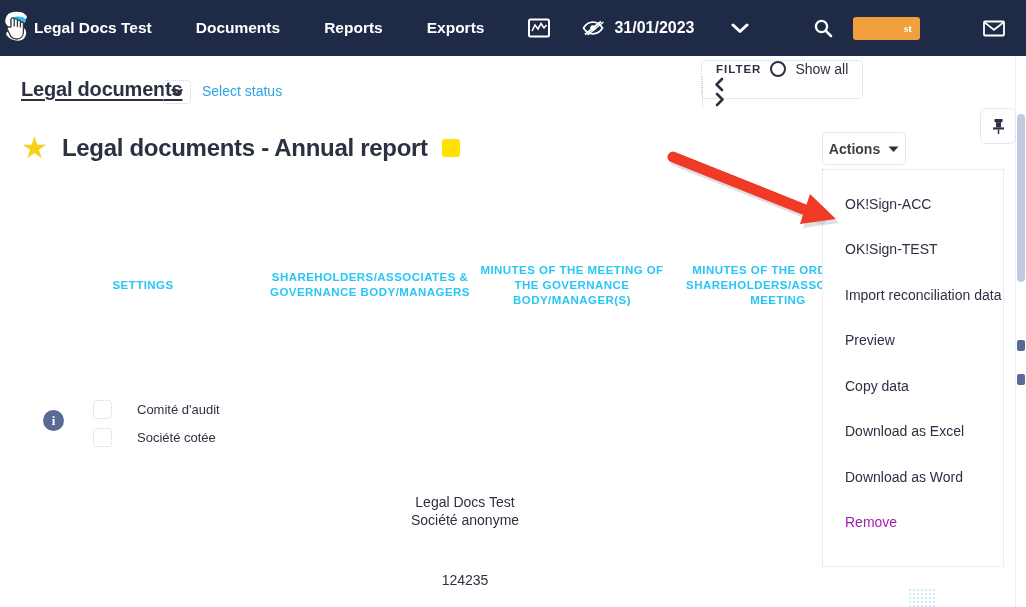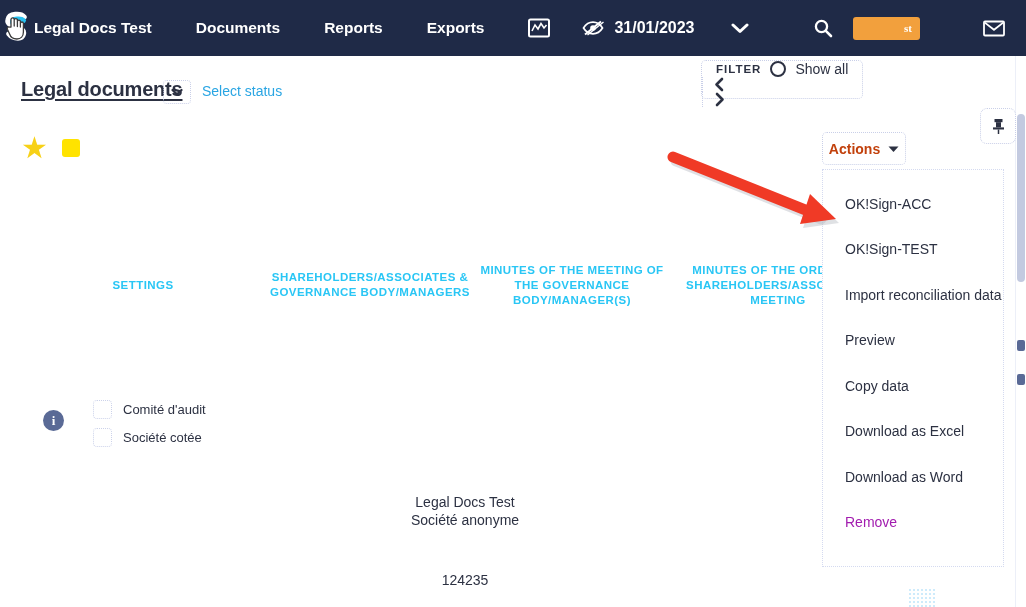--- a/index.html
+++ b/index.html
@@ -225,21 +225,21 @@
     font-size: 13px;
     font-weight: bold;
     font-family: "Liberation Serif", serif;
     display: flex; align-items: center; justify-content: center;
     cursor: pointer;
   }
   .chk-row {
     position: absolute;
     display: flex;
     align-items: center;
-    gap: 11px;
+    gap: 25px;
   }
   #chk-audit { left: 93px; top: 400px; }
   #chk-cotee { left: 93px; top: 428px; }
   .chk-box {
     width: 17px; height: 17px;
     border: 1px dotted #ccd2ea;
     border-radius: 4px;
     background: #fff;
     cursor: pointer;
   }
@@ -292,21 +292,21 @@
     display: flex;
     align-items: center;
     justify-content: center;
     gap: 8px;
     cursor: pointer;
     z-index: 25;
   }
   .actions-btn-label {
     font-size: 14px;
     font-weight: bold;
-    color: #c2410c;
+    color: #404040;
   }
   .actions-menu {
     position: absolute;
     left: 822px; top: 170px;
     width: 182px;
     background: #ffffff;
     border-left: 1px dotted #d4daf0;
     border-right: 1px dotted #d4daf0;
     border-bottom: 1px dotted #d4daf0;
     z-index: 24;
@@ -488,20 +488,21 @@
     </div>
     <div class="nav-arrow-btn">
       <svg width="11" height="15" viewBox="0 0 11 15">
         <polyline points="3,2 8.5,7.5 3,13" fill="none" stroke="#2c3142" stroke-width="2.6" stroke-linecap="round" stroke-linejoin="round"></polyline>
       </svg>
     </div>
   </div>
 
   <div class="title-row">
     <span class="star">★</span>
+    <span class="page-title">Legal documents - Annual report</span>
     <span class="yellow-chip"></span>
   </div>
 
   <div class="colhead" id="col-settings">SETTINGS</div>
   <div class="colhead" id="col-shareholders">SHAREHOLDERS/ASSOCIATES &amp; GOVERNANCE BODY/MANAGERS</div>
   <div class="colhead" id="col-minutes-gov">MINUTES OF THE MEETING OF THE GOVERNANCE BODY/MANAGER(S)</div>
   <div class="colhead" id="col-minutes-ord">MINUTES OF THE ORDINARY SHAREHOLDERS/ASSOCIATES MEETING</div>
 
   <div class="info-badge">i</div>
 

